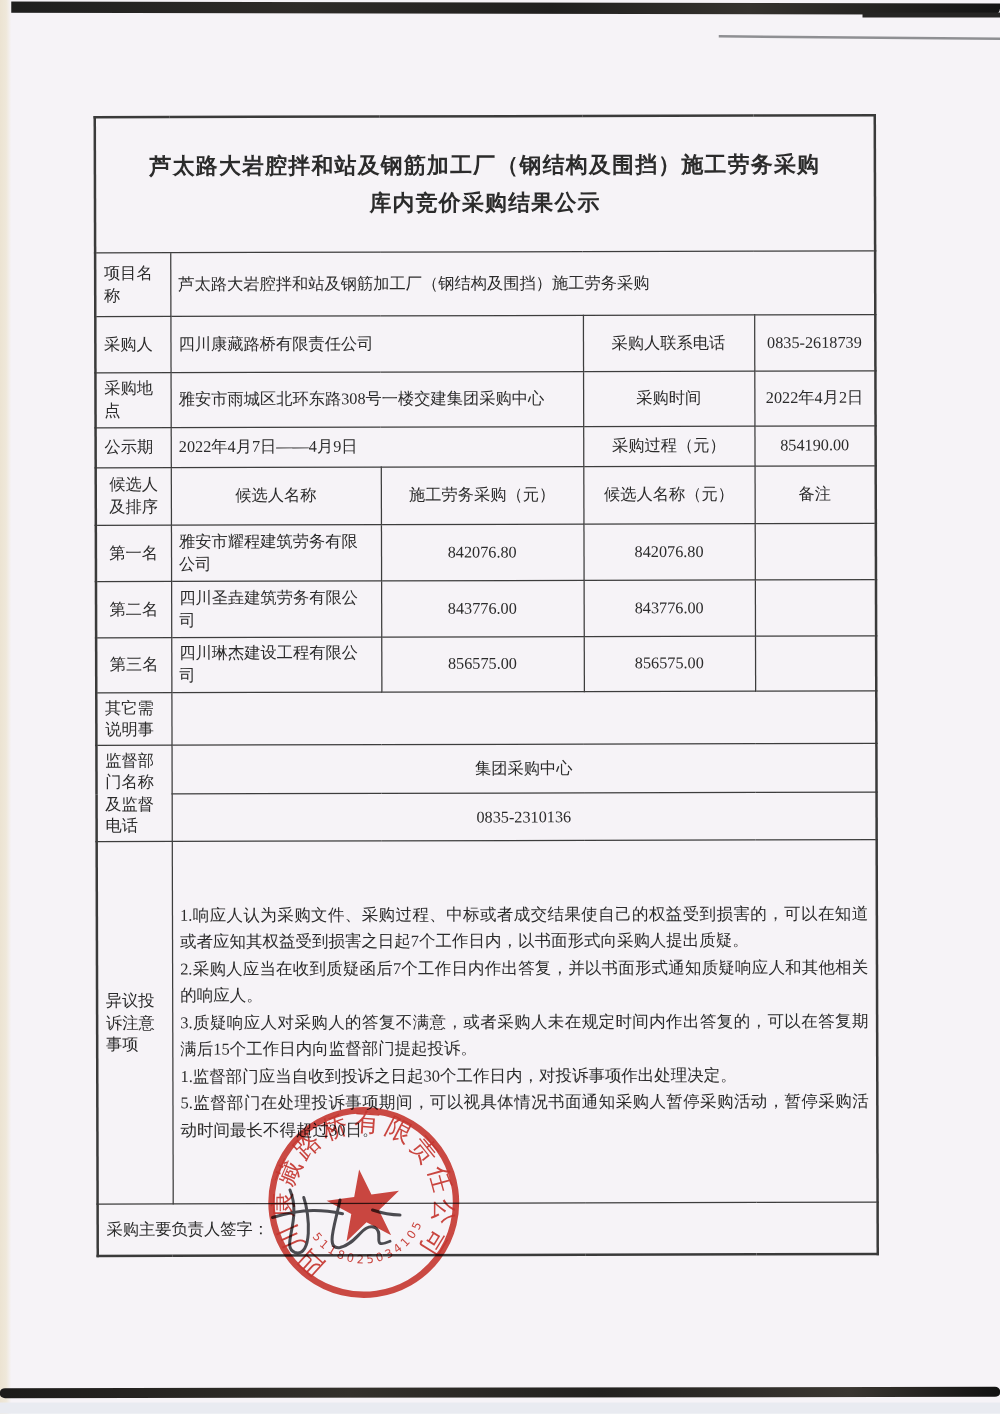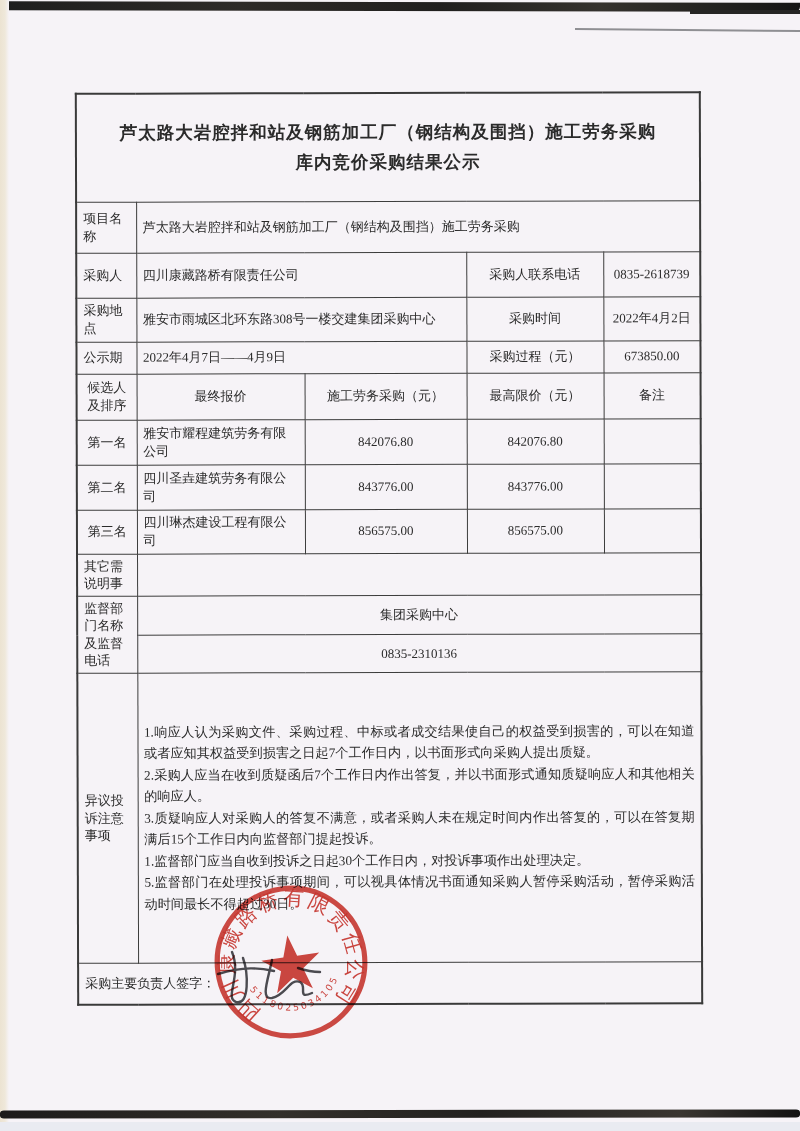--- a/index.html
+++ b/index.html
@@ -98,29 +98,29 @@
 点</td>
       <td colspan="2">雅安市雨城区北环东路308号一楼交建集团采购中心</td>
       <td class="ctr">采购时间</td>
       <td class="ctr">2022年4月2日</td>
     </tr>
 
     <tr style="height:32px">
       <td class="lbl">公示期</td>
       <td colspan="2">2022年4月7日——4月9日</td>
       <td class="ctr">采购过程（元）</td>
-      <td class="ctr">673850.00</td>
+      <td class="ctr">854190.00</td>
     </tr>
 
     <tr style="height:46px">
       <td class="lbl hdr">候选人
 及排序</td>
-      <td class="hdr">最终报价</td>
+      <td class="hdr">候选人名称</td>
       <td class="hdr">施工劳务采购（元）</td>
-      <td class="hdr">最高限价（元）</td>
+      <td class="hdr">候选人名称（元）</td>
       <td class="hdr">备注</td>
     </tr>
 
     <tr style="height:45px">
       <td class="ctr">第一名</td>
       <td class="name-cell">雅安市耀程建筑劳务有限公司</td>
       <td class="ctr">842076.80</td>
       <td class="ctr">842076.80</td>
       <td></td>
     </tr>

